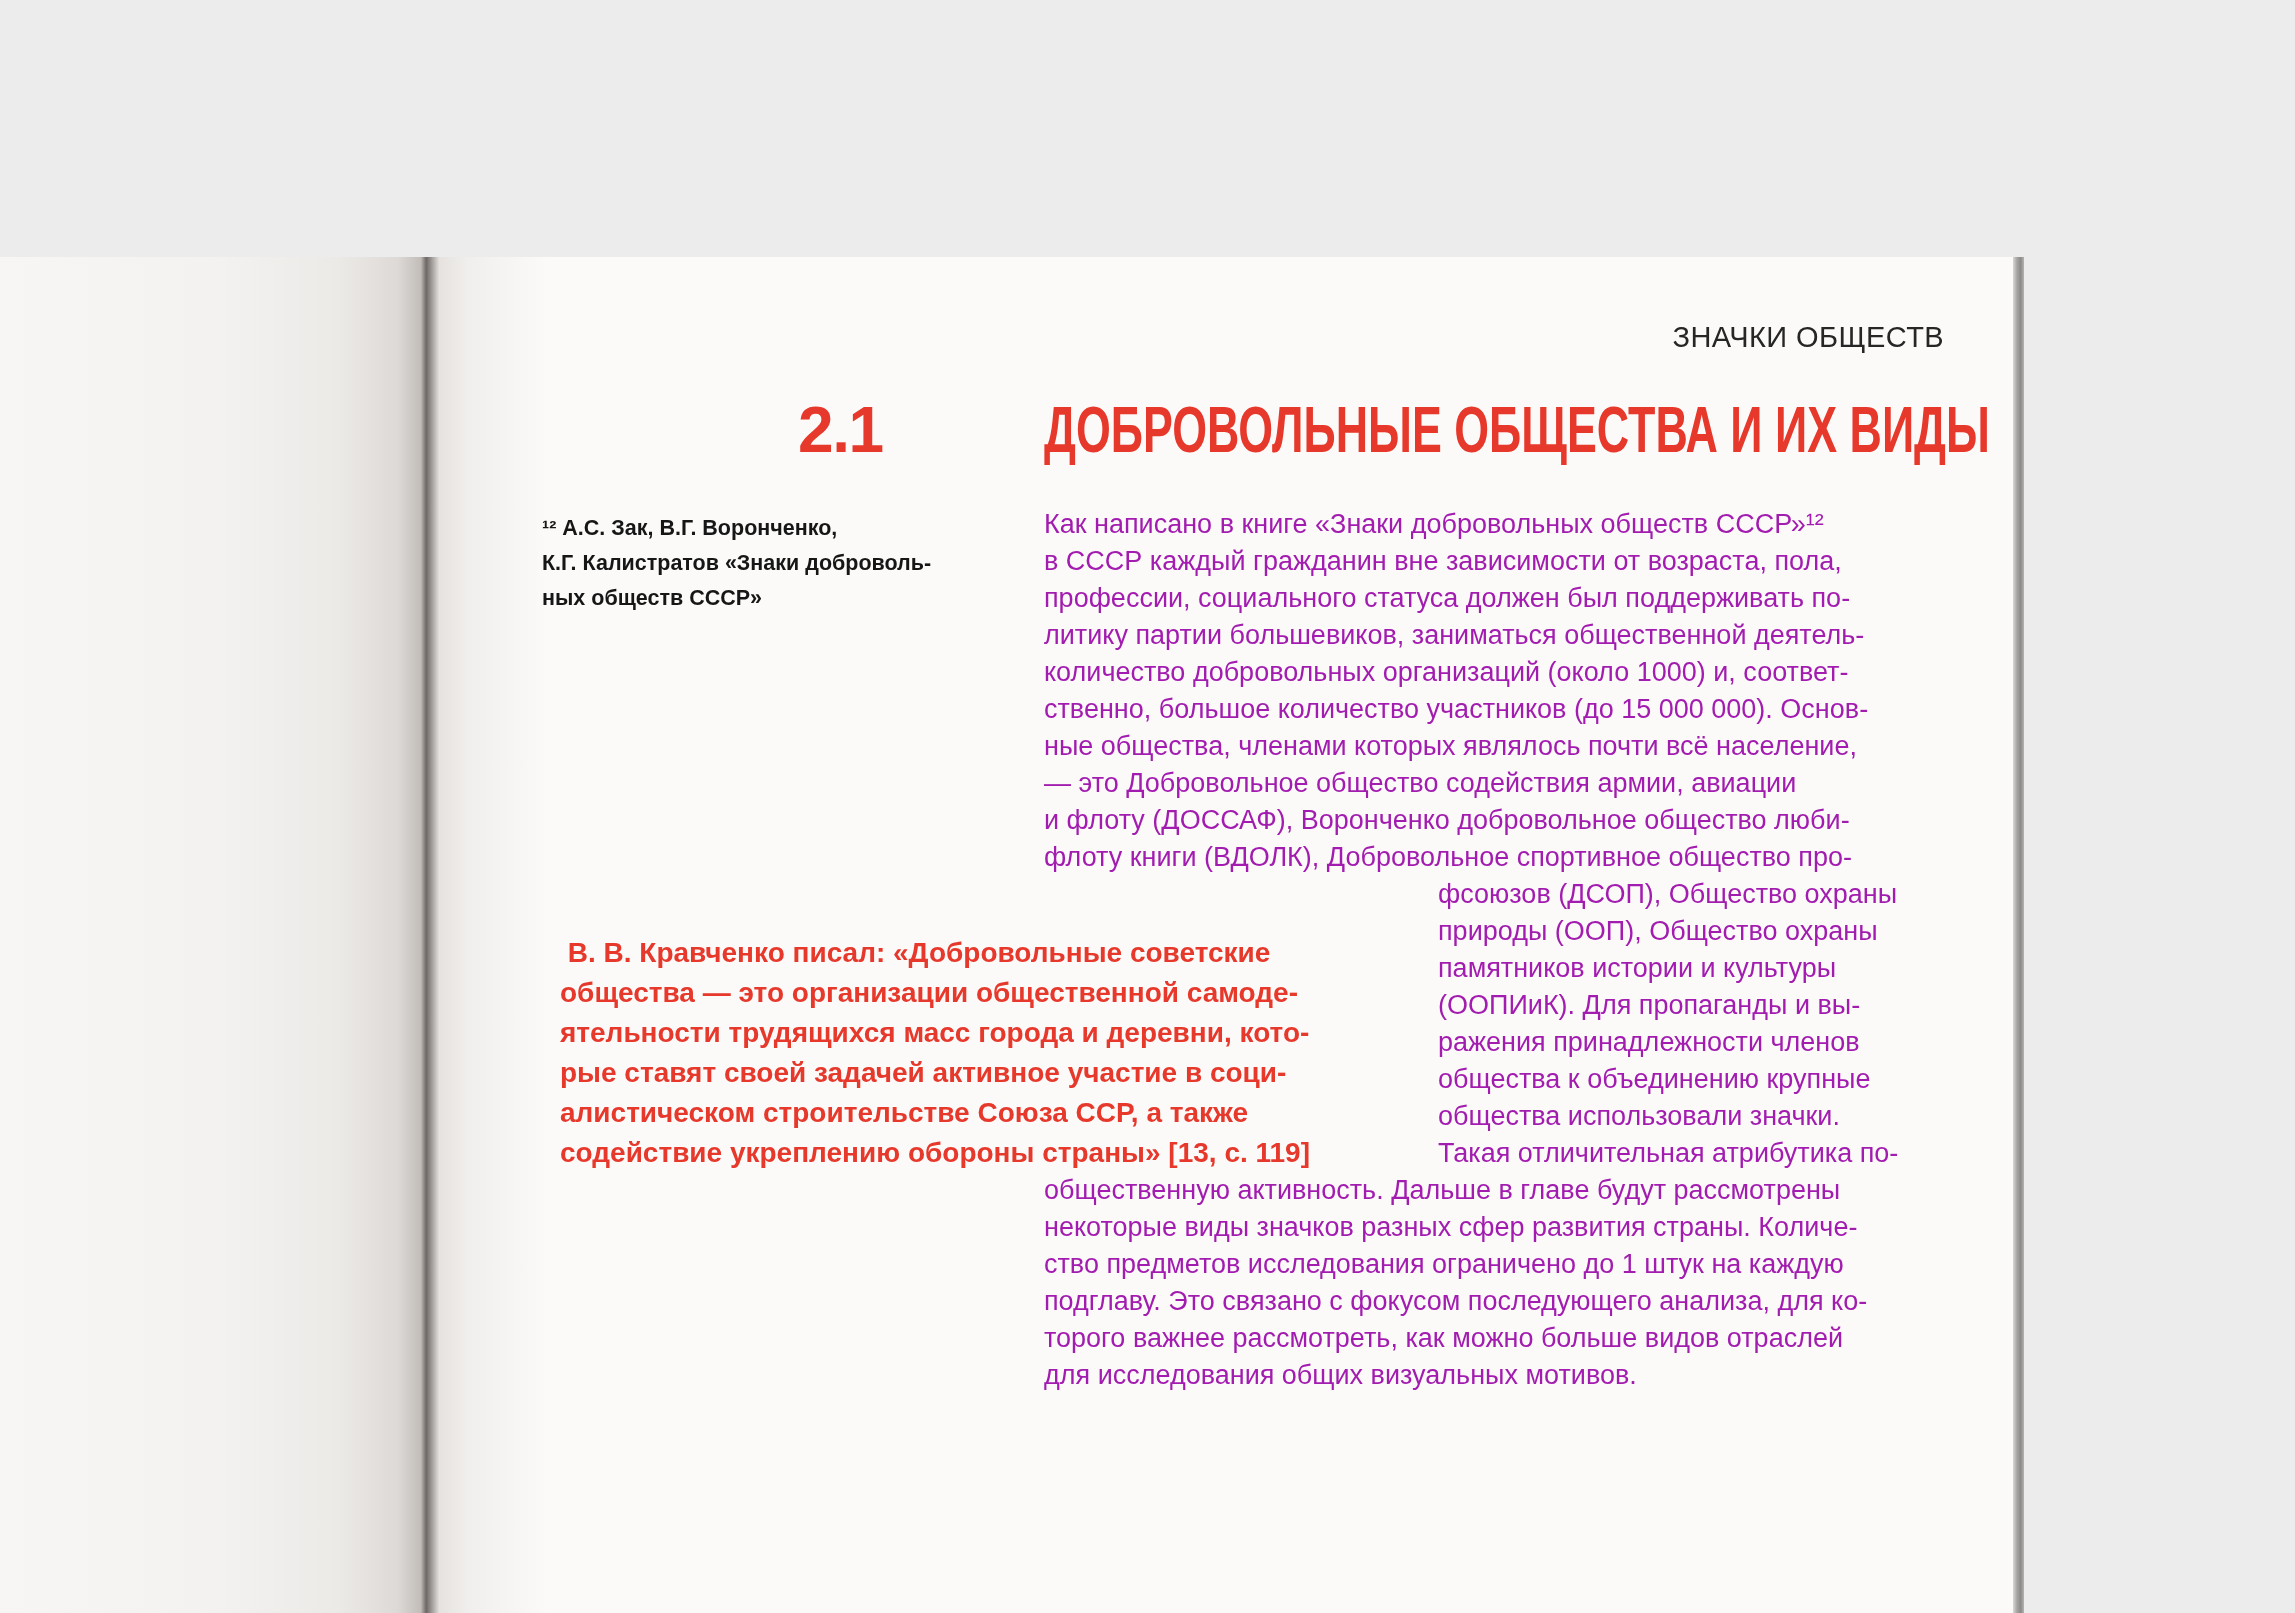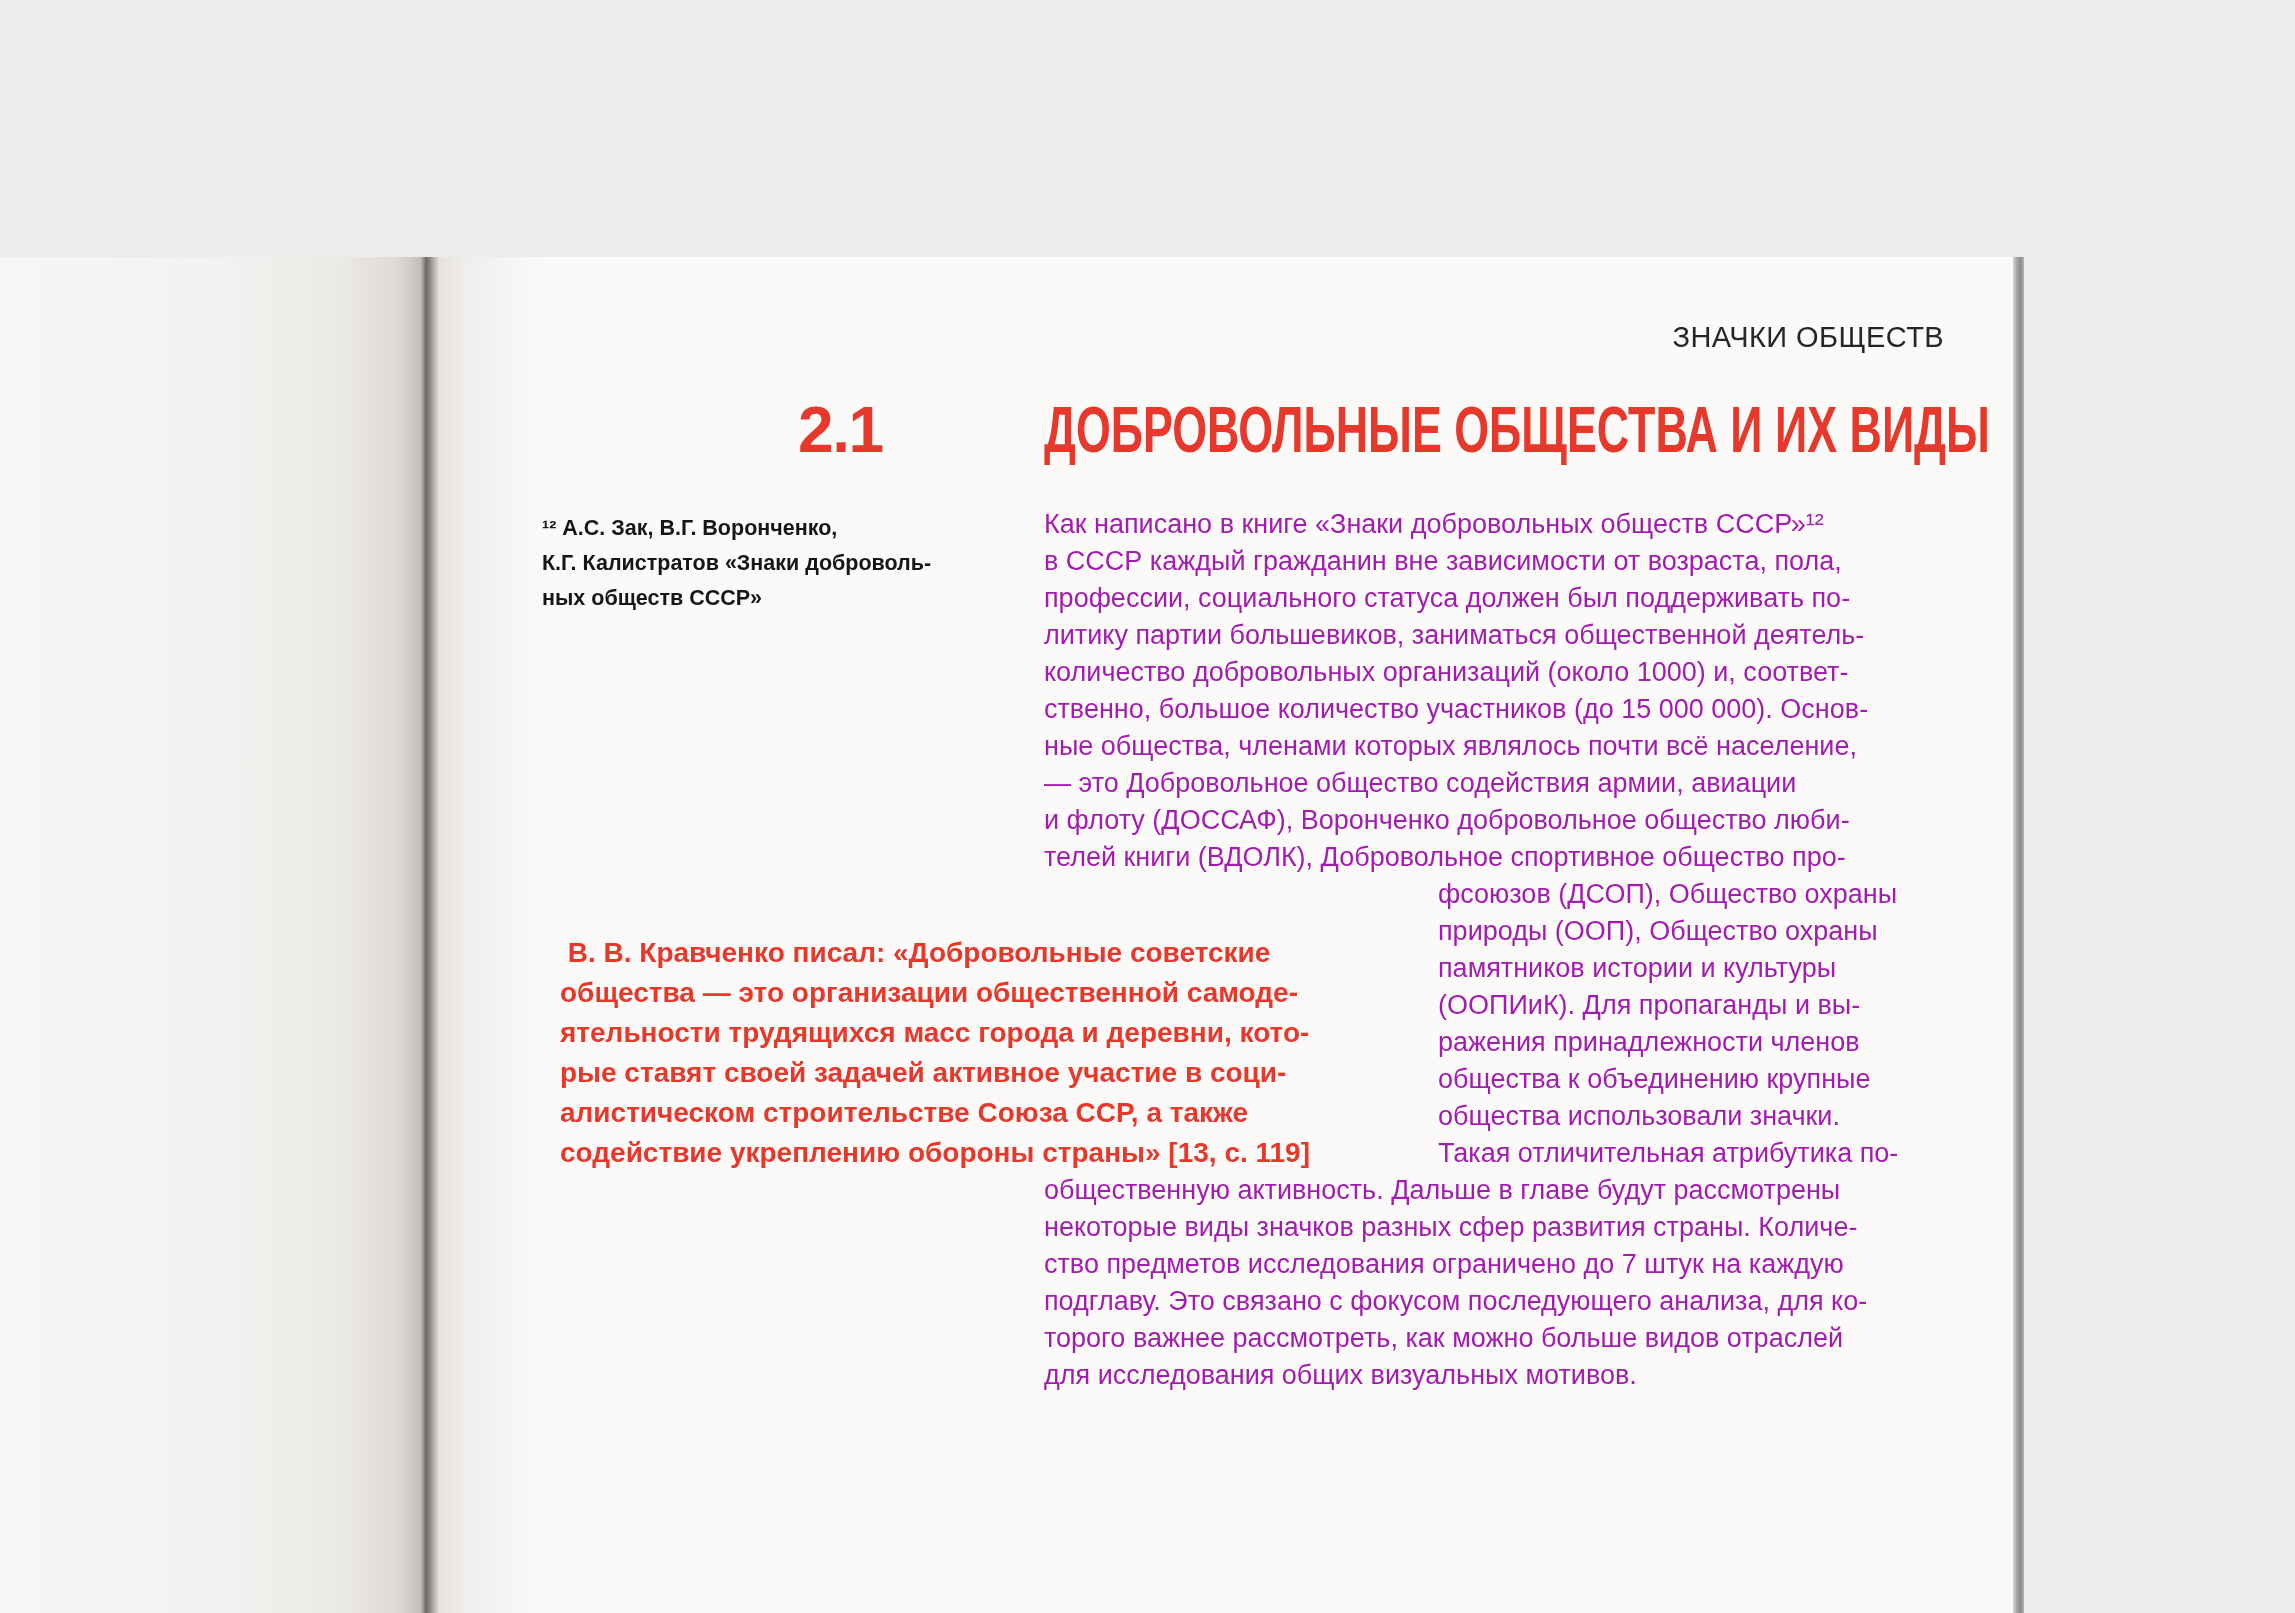--- a/index.html
+++ b/index.html
@@ -89,32 +89,32 @@
 <div class="body-text">
     <div class="line">Как написано в книге «Знаки добровольных обществ СССР»¹²</div>
     <div class="line">в СССР каждый гражданин вне зависимости от возраста, пола,</div>
     <div class="line">профессии, социального статуса должен был поддерживать по-</div>
     <div class="line">литику партии большевиков, заниматься общественной деятель-</div>
     <div class="line">количество добровольных организаций (около 1000) и, соответ-</div>
     <div class="line">ственно, большое количество участников (до 15 000 000). Основ-</div>
     <div class="line">ные общества, членами которых являлось почти всё население,</div>
     <div class="line">— это Добровольное общество содействия армии, авиации</div>
     <div class="line">и флоту (ДОССАФ), Воронченко добровольное общество люби-</div>
-    <div class="line">телей книги (ВДОЛК), Добровольное спортивное общество про-</div>
+    <div class="line">флоту книги (ВДОЛК), Добровольное спортивное общество про-</div>
     <div class="line narrow">фсоюзов (ДСОП), Общество охраны</div>
     <div class="line narrow">природы (ООП), Общество охраны</div>
     <div class="line narrow">памятников истории и культуры</div>
     <div class="line narrow">(ООПИиК). Для пропаганды и вы-</div>
     <div class="line narrow">ражения принадлежности членов</div>
     <div class="line narrow">общества к объединению крупные</div>
     <div class="line narrow">общества использовали значки.</div>
     <div class="line narrow">Такая отличительная атрибутика по-</div>
     <div class="line">общественную активность. Дальше в главе будут рассмотрены</div>
     <div class="line">некоторые виды значков разных сфер развития страны. Количе-</div>
-    <div class="line">ство предметов исследования ограничено до 7 штук на каждую</div>
+    <div class="line">ство предметов исследования ограничено до 1 штук на каждую</div>
     <div class="line">подглаву. Это связано с фокусом последующего анализа, для ко-</div>
     <div class="line">торого важнее рассмотреть, как можно больше видов отраслей</div>
     <div class="line">для исследования общих визуальных мотивов.</div>
   </div>
 
 <div class="quote-block">
     <div class="line"> В. В. Кравченко писал: «Добровольные советские</div>
     <div class="line">общества — это организации общественной самоде-</div>
     <div class="line">ятельности трудящихся масс города и деревни, кото-</div>
     <div class="line">рые ставят своей задачей активное участие в соци-</div>

